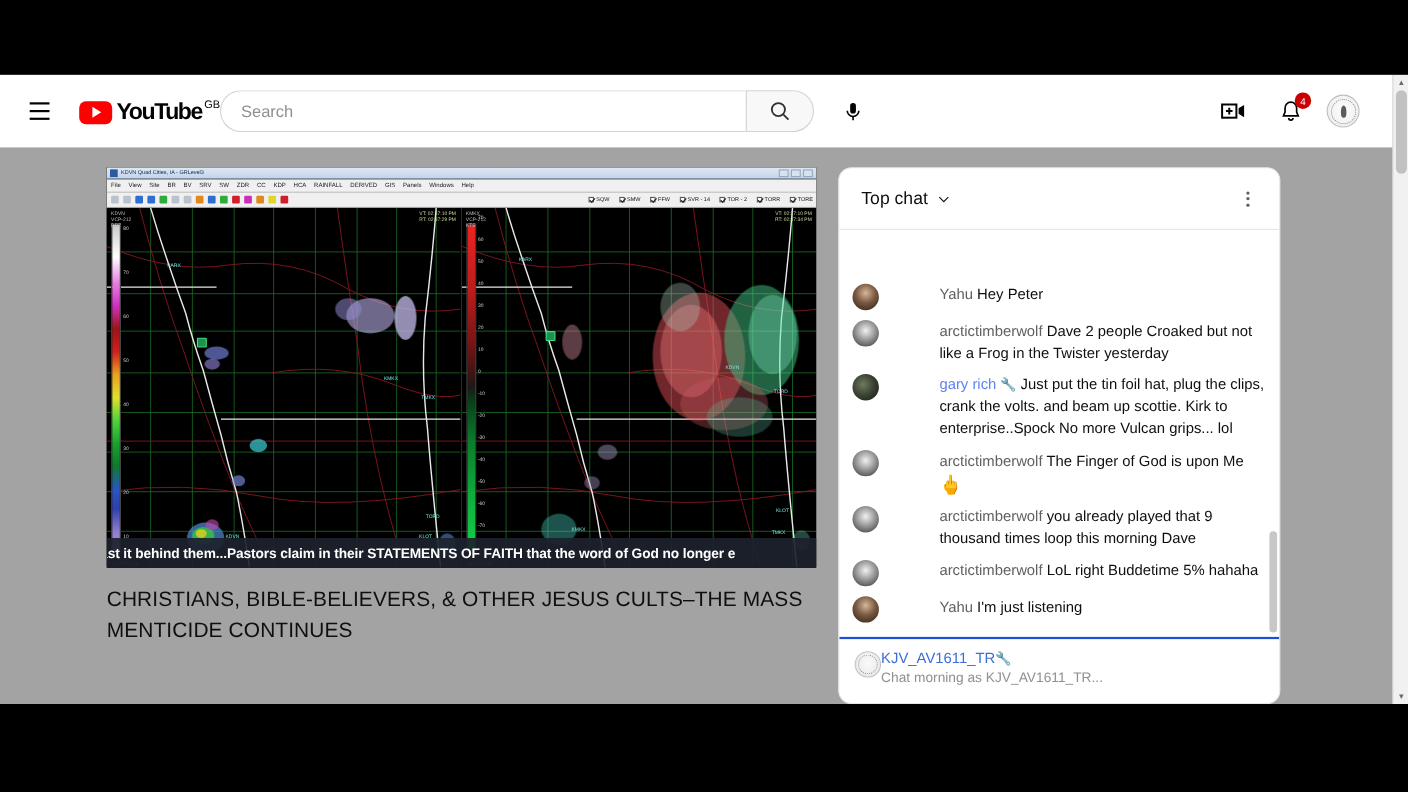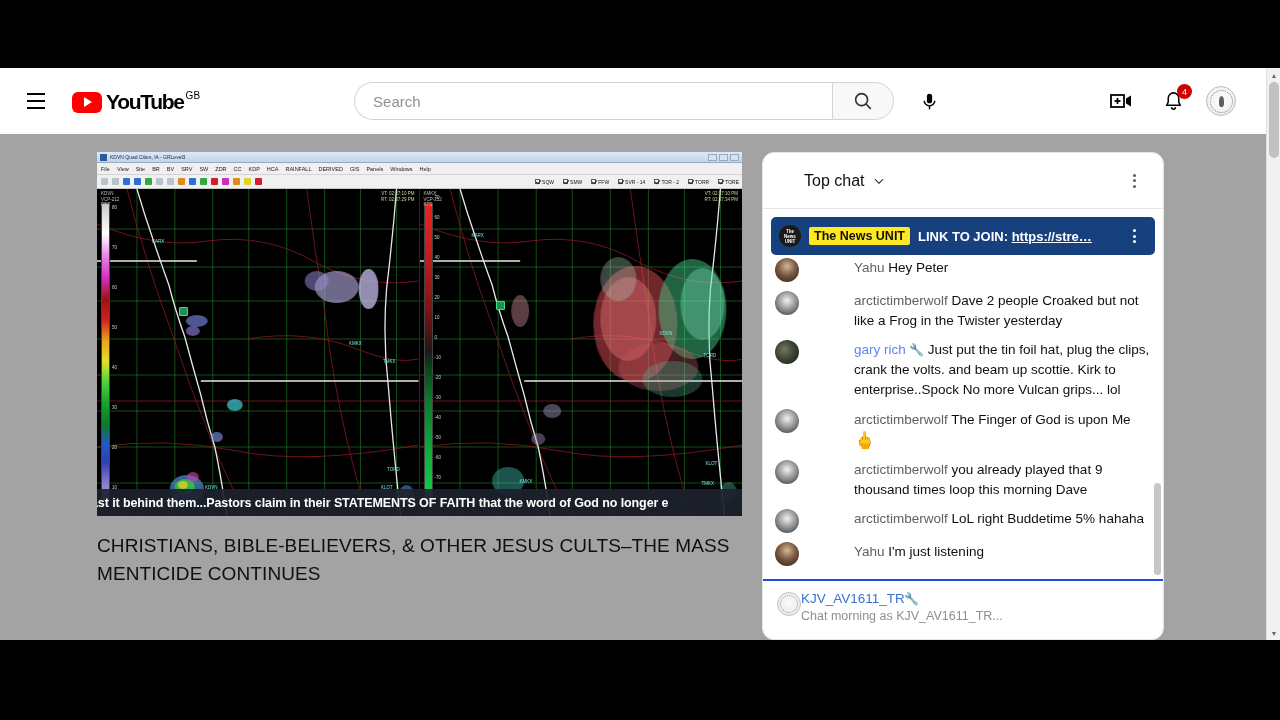--- a/index.html
+++ b/index.html
@@ -56,21 +56,21 @@
     border-left: 8px solid #fff;
     border-top: 5px solid transparent; border-bottom: 5px solid transparent;
     margin-left: 2px;
   }
   .yt-word {
     font-size: 21px; font-weight: bold; letter-spacing: -1.3px;
     color: #030303; margin-left: 4px; line-height: 25px;
   }
   .yt-cc { font-size: 10px; color: #030303; margin-left: 2px; margin-top: 1px; }
 
-  .mh-center { flex: 1; display: flex; justify-content: center; align-items: center; gap: 16px; }
+  .mh-center { flex: 1; display: flex; align-items: center; gap: 16px; }
   .search-wrap { display: flex; width: 540px; height: 38px; }
   .search-box {
     flex: 1; border: 1px solid #d3d3d3; border-right: none;
     border-radius: 19px 0 0 19px; padding: 0 0 0 18px;
     display: flex; align-items: center; background: #fff;
   }
   .search-box input {
     border: none; outline: none; width: 100%;
     font-size: 15px; color: #030303; font-family: "Liberation Sans", sans-serif;
     background: transparent;
@@ -243,21 +243,21 @@
   .chat-panel {
     position: absolute; left: 762px; top: 84px; width: 402px; height: 488px;
     border: 1px solid #e5e5e5; border-radius: 12px; background: #fff;
     overflow: hidden;
   }
   .chat-head {
     height: 56px; display: flex; align-items: center; justify-content: space-between;
     padding: 0 14px 0 20px; border-bottom: 1px solid #e5e5e5;
   }
   .chat-head-left { display: flex; align-items: center; gap: 8px; cursor: pointer; }
-  .chat-head-left span { font-size: 16px; color: #0f0f0f; margin-left: 21px; }
+  .chat-head-left span { font-size: 16px; color: #0f0f0f; }
   .kebab {
     width: 30px; height: 30px; display: flex; flex-direction: column;
     align-items: center; justify-content: center; gap: 2.5px; cursor: pointer;
   }
   .kebab i { width: 3px; height: 3px; border-radius: 50%; background: #606060; display: block; }
 
   .pinned {
     margin: 8px; height: 38px; background: #17407f; border-radius: 5px;
     display: flex; align-items: center; padding: 0 6px 0 8px; gap: 8px;
     position: relative; cursor: pointer;
@@ -634,36 +634,20 @@
             <polyline points="5,9 12,16 19,9" fill="none" stroke="#0f0f0f" stroke-width="1.8"></polyline>
           </svg>
         </div>
         <div class="kebab">
           <i></i>
             <i></i>
             <i></i>
         </div>
       </div>
 
-      <div class="pinned">
-        <div class="pinned-av">
-          <div>The</div>
-          <div>News</div>
-          <div>UNIT</div>
-        </div>
-        <div class="pinned-badge">The News UNIT</div>
-        <div class="pinned-msg">
-          <span>LINK TO JOIN: </span><u>https://stre…</u>
-        </div>
-        <div class="kebab">
-          <i></i>
-            <i></i>
-            <i></i>
-        </div>
-      </div>
 
       <div class="msg-list" id="msg-list">
           <div class="msg">
             <div class="av yahu"></div>
             <div class="msg-body"><span class="author">Yahu</span><span>  Hey Peter</span></div>
           </div>
           <div class="msg">
             <div class="av wolf"></div>
             <div class="msg-body"><span class="author">arctictimberwolf</span><span>  Dave 2 people Croaked but not like a Frog in the Twister yesterday</span></div>
           </div>

